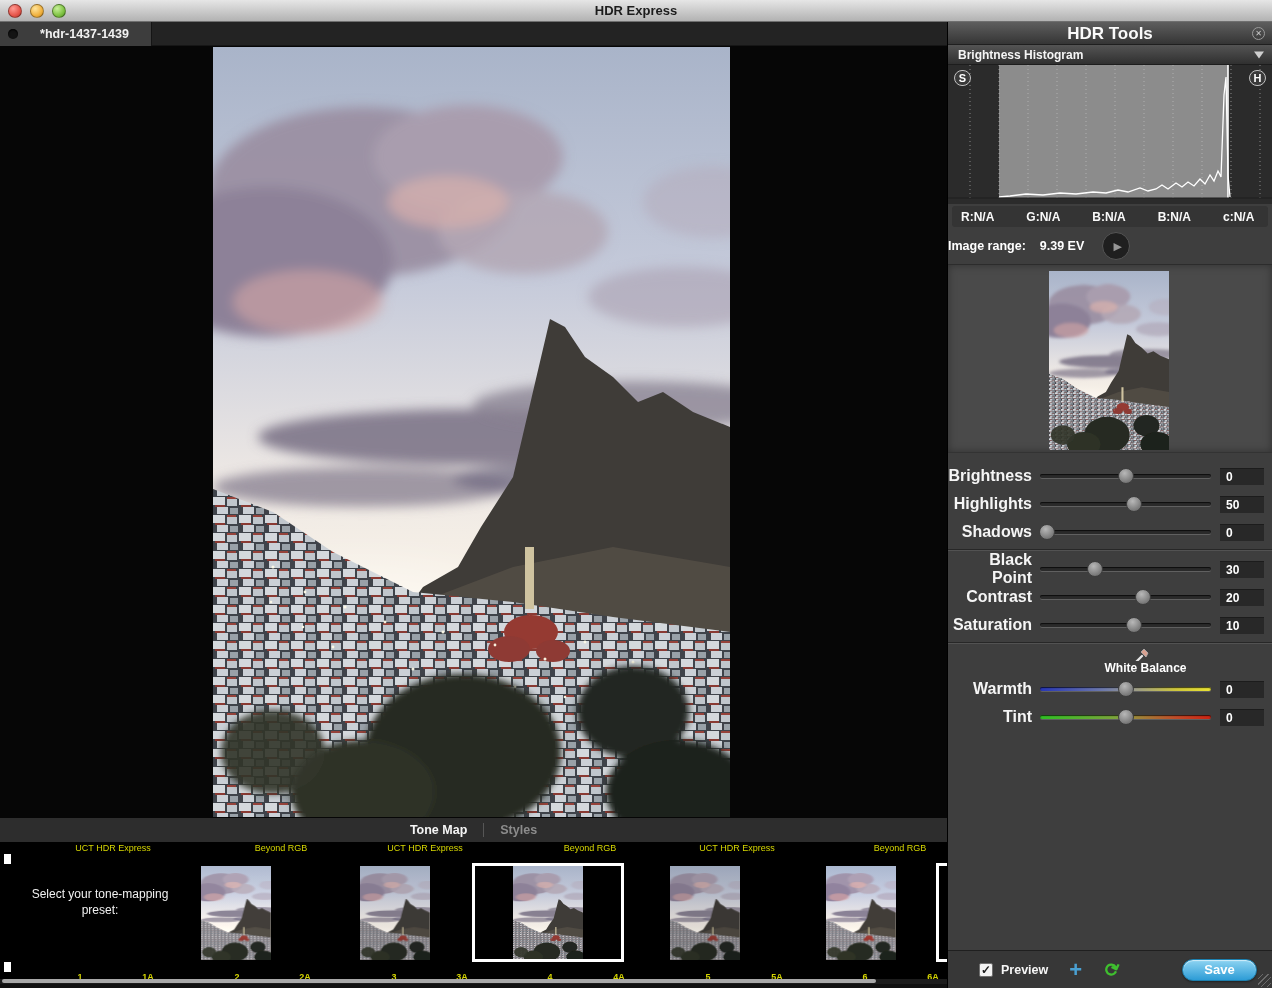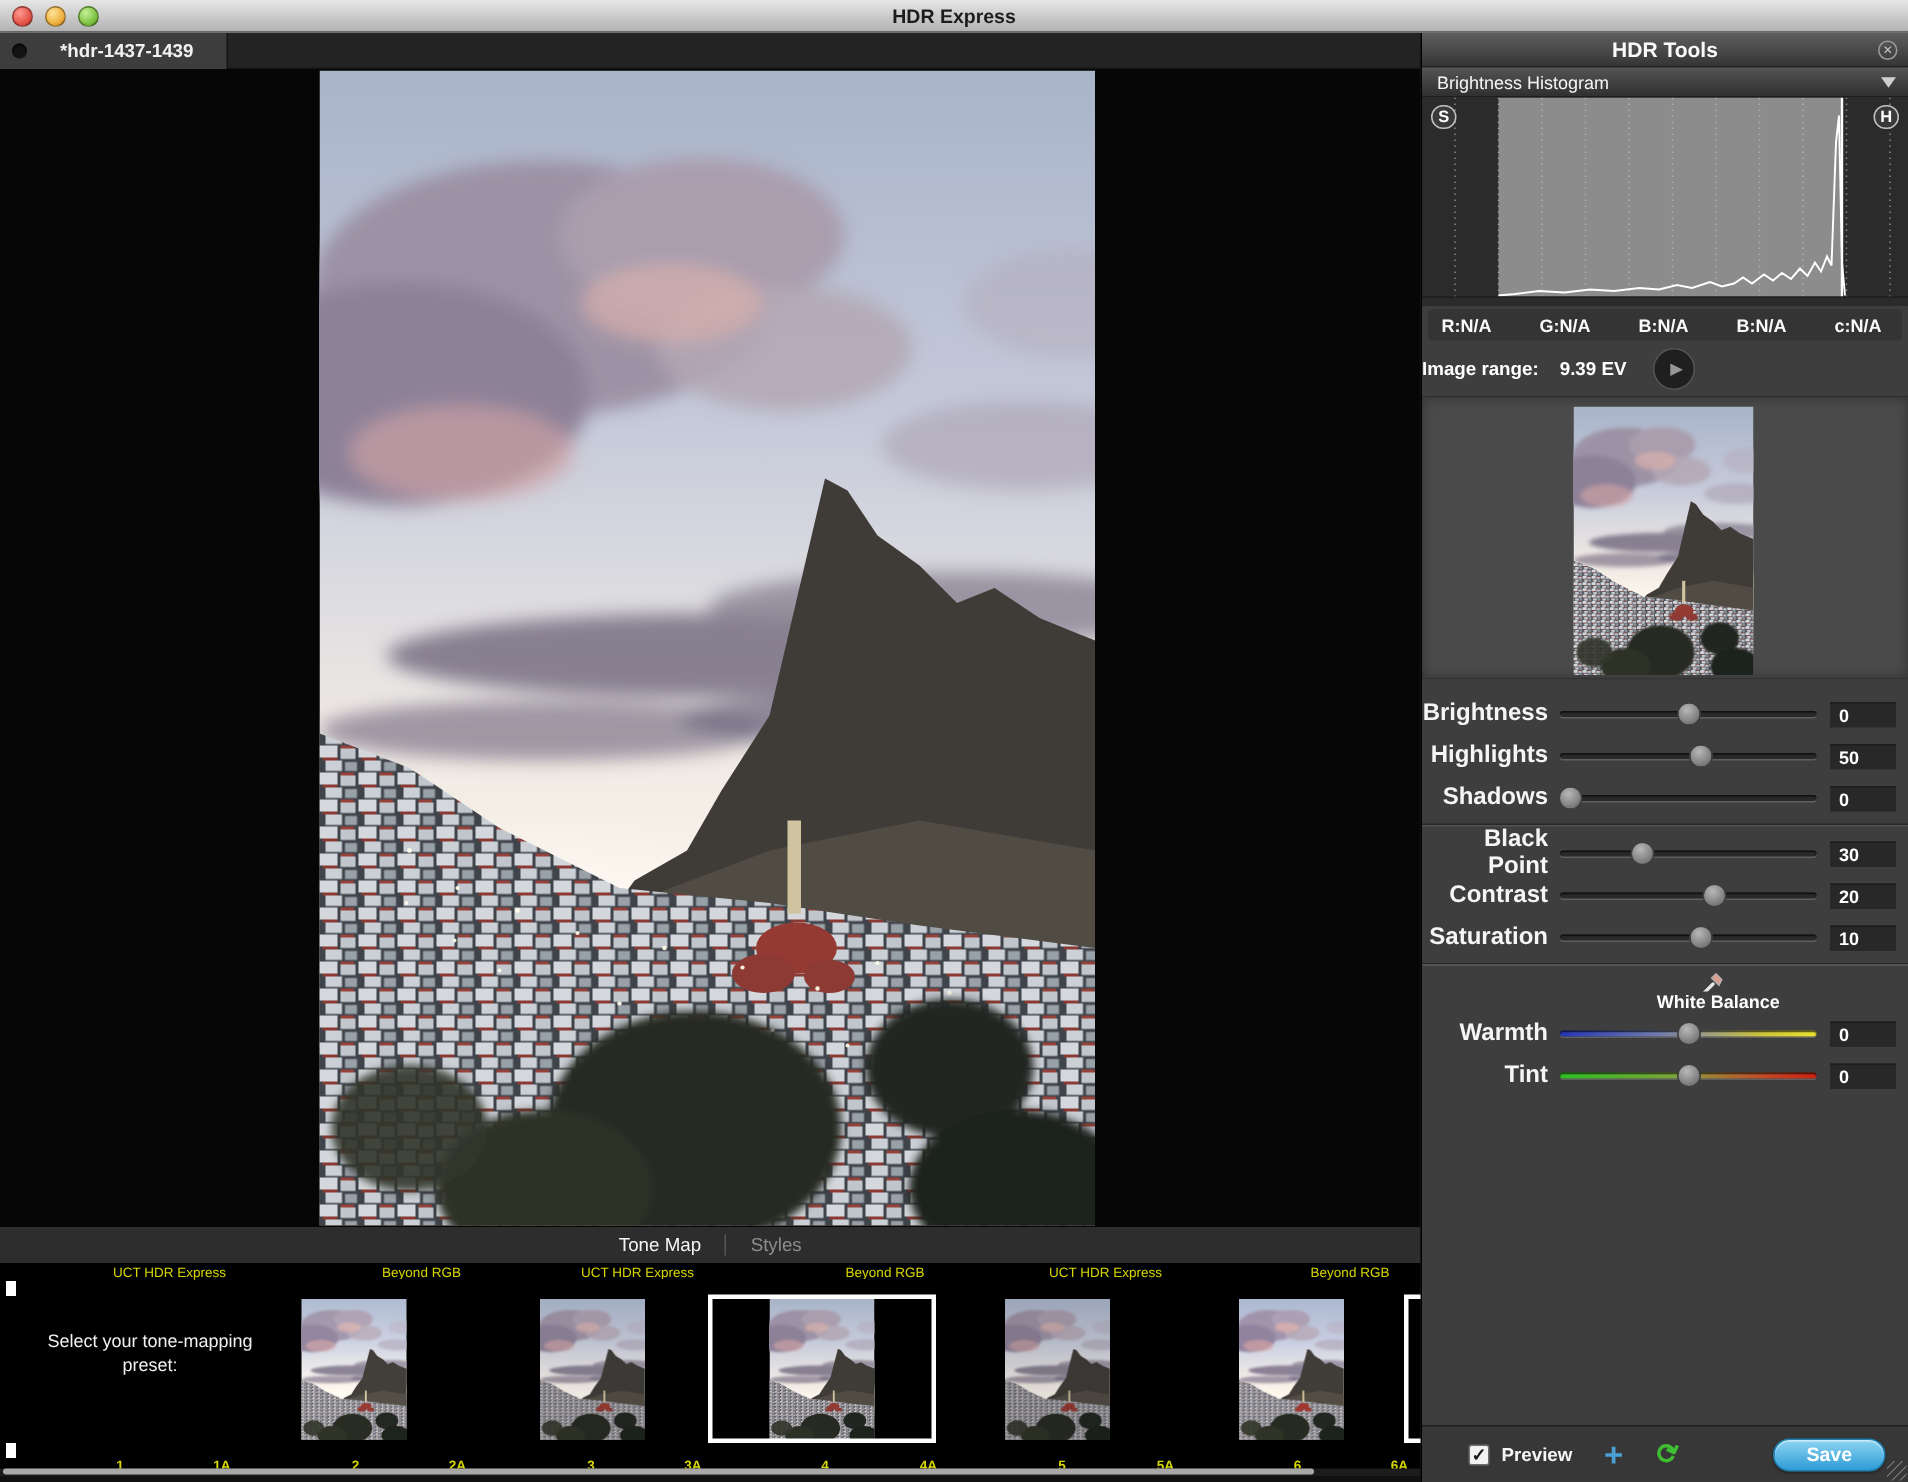--- a/index.html
+++ b/index.html
@@ -26,21 +26,21 @@
   .tab-label { position:absolute; left:22px; right:4px; top:0; line-height:24px; text-align:center;
     color:#f2f2f2; font-size:12.5px; font-weight:bold; white-space:nowrap; }
 
   
   .canvas { position:absolute; left:0; top:46px; width:947px; height:772px; background:#060606; }
   .main-image { position:absolute; left:213px; top:1px; width:517px; height:770px; }
   .main-image svg { display:block; width:100%; height:100%; }
 
   .tonemap-bar { position:absolute; left:0; top:818px; width:947px; height:24px; background:#2d2d2d;
     display:flex; align-items:center; justify-content:center; gap:16px; }
-  .tm-tab { font-size:12.5px; font-weight:normal; color:#8c8c8c; }
+  .tm-tab { font-size:12.5px; font-weight:bold; color:#8c8c8c; }
   .tm-tab.active { color:#f5f5f5; }
   .tm-div { width:1px; height:14px; background:#565656; }
 
   
   .strip { position:absolute; left:0; top:842px; width:947px; height:142px; background:#000; overflow:hidden; }
   .brand { position:absolute; top:1px; transform:translateX(-50%); font-size:9px; color:var(--film-yellow,#d6d600); white-space:nowrap; }
   .sprockets { position:absolute; left:4px; right:4px; height:10px;
     background-image:linear-gradient(90deg,#fff 0 7px,transparent 7px 16px); }
   .sprockets.top { top:12px; } .sprockets.bottom { top:120px; }
   .frame-thumb { position:absolute; top:24px; width:70px; height:94px; }
@@ -54,27 +54,27 @@
     color:var(--film-yellow,#d6d600); }
   .frame-num.u { text-decoration:underline; }
   .strip-scroll { position:absolute; left:0; bottom:0; width:947px; height:5px; background:#1c1c1c; }
   .strip-scroll .thumb { position:absolute; left:2px; top:0; width:874px; height:4px; background:#a8a8a8; border-radius:2px; }
 
   
   .panel { position:absolute; left:947px; top:22px; width:325px; height:966px; background:#3e3e3e;
     border-left:1px solid #000; color:#fff; }
   .hdr-header { height:23px; background:linear-gradient(#5e5e5e,#353535); border-bottom:1px solid #1f1f1f;
     position:relative; text-align:center; }
-  .hdr-header .t { line-height:23px; font-size:14px; font-weight:bold; color:#fafafa; }
+  .hdr-header .t { line-height:23px; font-size:17px; font-weight:bold; color:#fafafa; }
   .close-ic { position:absolute; right:7px; top:5px; width:13px; height:13px; border-radius:50%;
     border:1px solid #9a9a9a; color:#c8c8c8; font-size:8px; line-height:11px; text-align:center; }
 
   .sect-header { height:20px; background:linear-gradient(#545454,#303030); border-bottom:1px solid #1d1d1d;
     display:flex; align-items:center; position:relative; }
-  .sect-header .t { margin-left:10px; font-size:12px; font-weight:normal; color:#f5f5f5; }
+  .sect-header .t { margin-left:10px; font-size:12px; font-weight:bold; color:#f5f5f5; }
   .caret { position:absolute; right:8px; top:50%; transform:translateY(-50%); width:0; height:0;
     border-left:5px solid transparent; border-right:5px solid transparent; border-top:7px solid #cfcfcf; }
 
   .histo { position:relative; height:139px; background:#2b2b2b; }
   .histo svg { display:block; }
   .sh-btn { position:absolute; top:5px; width:17px; height:16px; border:1px solid #c2c2c2; border-radius:8px;
     background:#3a3a3a; color:#fff; font-size:11px; font-weight:bold; line-height:14px; text-align:center; }
   .sh-btn.s { left:6px; } .sh-btn.h { right:6px; }
 
   .ev-row { position:relative; height:17px; }

